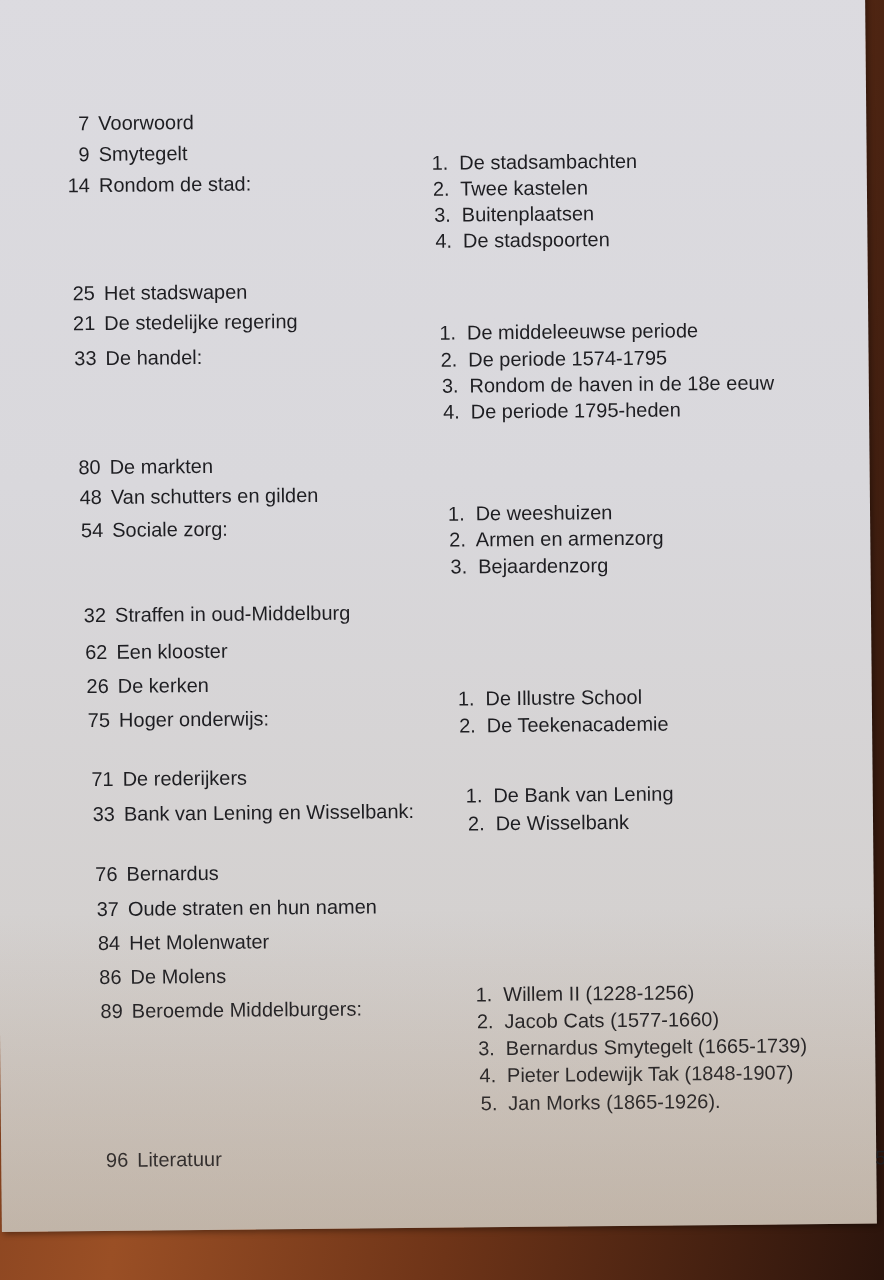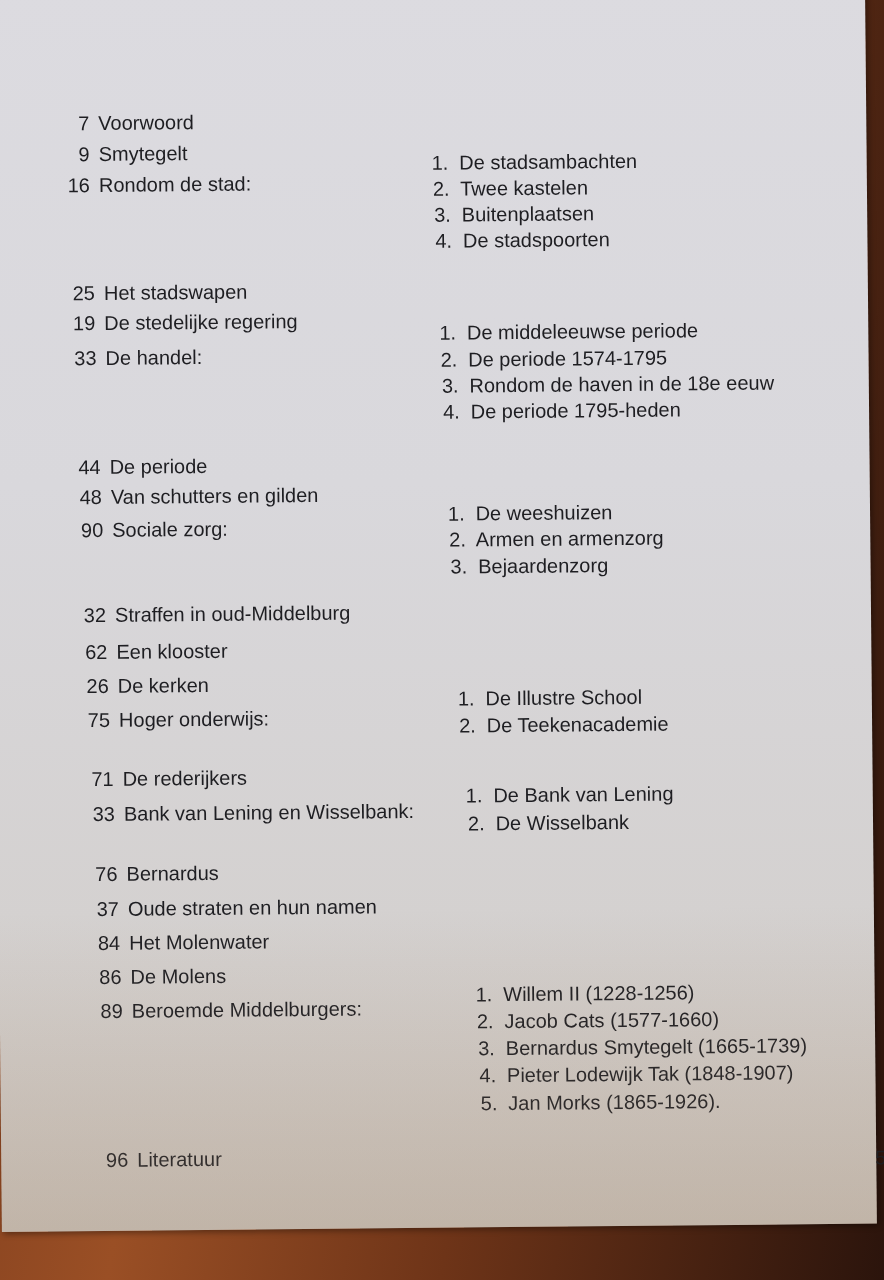--- a/index.html
+++ b/index.html
@@ -34,37 +34,37 @@
 </head>
 <body>
 
 <div class="wood"></div>
 
 <div class="page">
   <div class="toc">
 
     <div class="entry" style="left:62px;top:122px"><span class="num">7</span><span>Voorwoord</span></div>
     <div class="entry" style="left:62px;top:153px"><span class="num">9</span><span>Smytegelt</span></div>
-    <div class="entry" style="left:62px;top:184px"><span class="num">16</span><span>Rondom de stad:</span></div>
+    <div class="entry" style="left:62px;top:184px"><span class="num">14</span><span>Rondom de stad:</span></div>
     <div class="sub" style="left:440px;top:164px"><span class="idx">1.</span> <span>De stadsambachten</span></div>
     <div class="sub" style="left:441px;top:190px"><span class="idx">2.</span> <span>Twee kastelen</span></div>
     <div class="sub" style="left:442px;top:216px"><span class="idx">3.</span> <span>Buitenplaatsen</span></div>
     <div class="sub" style="left:443px;top:242px"><span class="idx">4.</span> <span>De stadspoorten</span></div>
 
     <div class="entry" style="left:66px;top:292px"><span class="num">25</span><span>Het stadswapen</span></div>
-    <div class="entry" style="left:66px;top:322px"><span class="num">19</span><span>De stedelijke regering</span></div>
+    <div class="entry" style="left:66px;top:322px"><span class="num">21</span><span>De stedelijke regering</span></div>
     <div class="entry" style="left:67px;top:357px"><span class="num">33</span><span>De handel:</span></div>
     <div class="sub" style="left:446px;top:334px"><span class="idx">1.</span> <span>De middeleeuwse periode</span></div>
     <div class="sub" style="left:447px;top:361px"><span class="idx">2.</span> <span>De periode 1574-1795</span></div>
     <div class="sub" style="left:448px;top:387px"><span class="idx">3.</span> <span>Rondom de haven in de 18e eeuw</span></div>
     <div class="sub" style="left:449px;top:413px"><span class="idx">4.</span> <span>De periode 1795-heden</span></div>
 
-    <div class="entry" style="left:70px;top:466px"><span class="num">44</span><span>De periode</span></div>
+    <div class="entry" style="left:70px;top:466px"><span class="num">80</span><span>De markten</span></div>
     <div class="entry" style="left:71px;top:496px"><span class="num">48</span><span>Van schutters en gilden</span></div>
-    <div class="entry" style="left:72px;top:529px"><span class="num">90</span><span>Sociale zorg:</span></div>
+    <div class="entry" style="left:72px;top:529px"><span class="num">54</span><span>Sociale zorg:</span></div>
     <div class="sub" style="left:453px;top:515px"><span class="idx">1.</span> <span>De weeshuizen</span></div>
     <div class="sub" style="left:454px;top:541px"><span class="idx">2.</span> <span>Armen en armenzorg</span></div>
     <div class="sub" style="left:455px;top:568px"><span class="idx">3.</span> <span>Bejaardenzorg</span></div>
 
     <div class="entry" style="left:74px;top:614px"><span class="num">32</span><span>Straffen in oud-Middelburg</span></div>
     <div class="entry" style="left:75px;top:651px"><span class="num">62</span><span>Een klooster</span></div>
     <div class="entry" style="left:76px;top:685px"><span class="num">26</span><span>De kerken</span></div>
     <div class="entry" style="left:77px;top:719px"><span class="num">75</span><span>Hoger onderwijs:</span></div>
     <div class="sub" style="left:461px;top:700px"><span class="idx">1.</span> <span>De Illustre School</span></div>
     <div class="sub" style="left:462px;top:727px"><span class="idx">2.</span> <span>De Teekenacademie</span></div>

